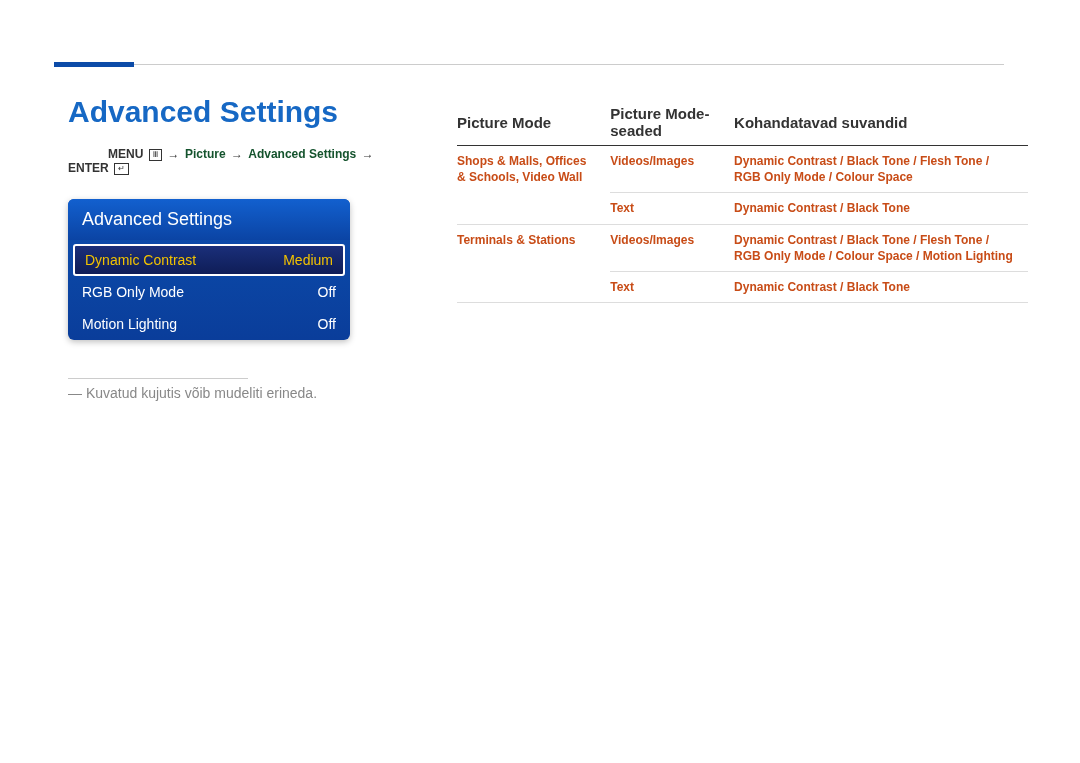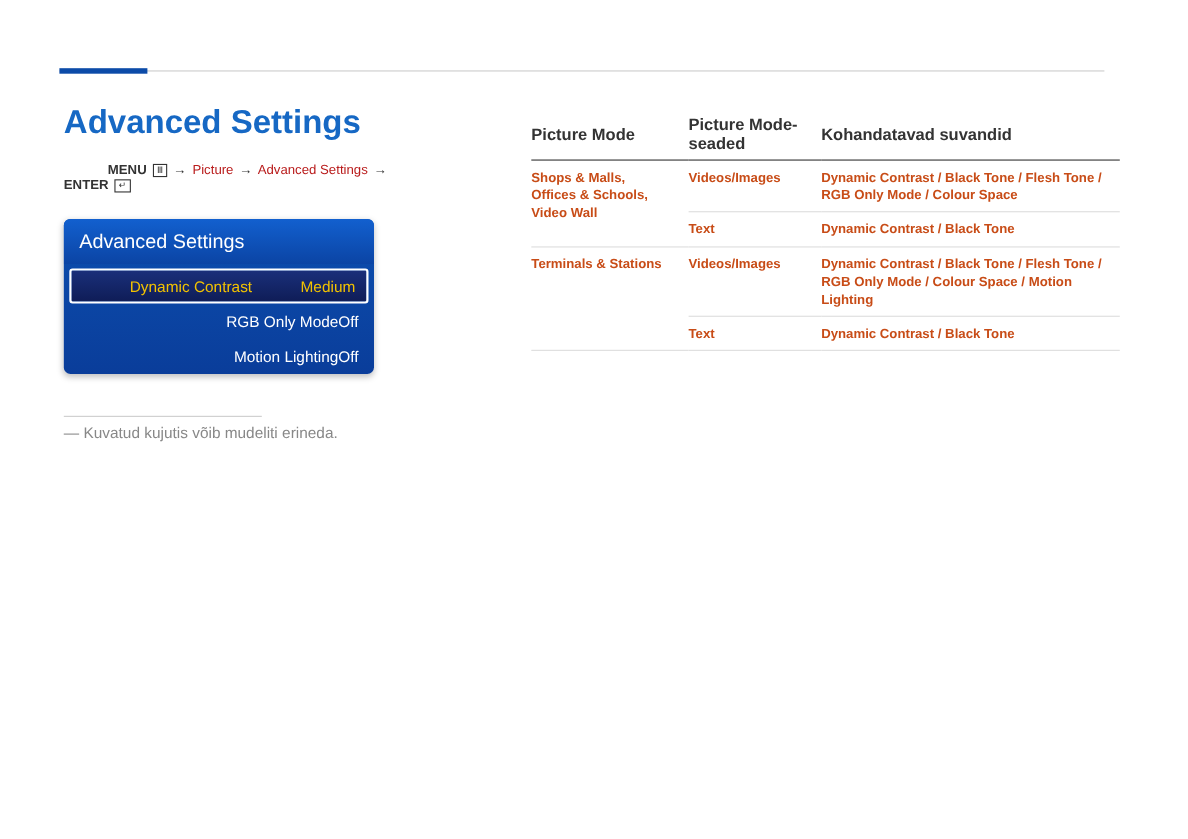--- a/index.html
+++ b/index.html
@@ -23,24 +23,24 @@
       position: absolute;
       top: 62px;
       left: 54px;
       width: 80px;
       height: 5px;
       background: #0c4ba8;
     }
     .main {
       position: absolute;
       top: 85px;
-      left: 58px;
+      left: 68px;
       width: 960px;
       display: flex;
-      gap: 87px;
+      gap: 51px;
     }
     .left-col { width: 338px; }
     .page-title {
       color: #1668c4;
       font-size: 30px;
       font-weight: bold;
       margin: 10px 0 18px 0;
     }
     .breadcrumb {
       font-size: 12px;
@@ -50,40 +50,40 @@
     .breadcrumb .menu-word { font-weight: bold; padding-left: 40px; }
     .breadcrumb .menu-icon, .breadcrumb .enter-icon {
       display:inline-block;
       border:1px solid #333;
       font-size:8px;
       line-height:10px;
       padding:0 3px;
       vertical-align: 1px;
       margin-left: 2px;
     }
-    .breadcrumb .path { color: #b91c1c; font-weight: normal; }
+    .breadcrumb .path { color: #14532d; font-weight: bold; }
     .breadcrumb .arrow { color: #333; font-weight: normal; margin: 0 2px; }
     .breadcrumb .enter-word { font-weight: bold; }
     .panel {
       width: 282px;
       border-radius: 6px;
       overflow: hidden;
       background: linear-gradient(to bottom, #0c4fb0, #0a3d9a);
       box-shadow: 0 2px 6px rgba(0,0,0,0.25);
     }
     .panel-header {
       background: linear-gradient(to bottom, #1260cf, #0b44a4);
       color: #fff;
       font-size: 18px;
       padding: 10px 14px;
     }
     .panel-list { }
     .panel-row {
       display: flex;
-      justify-content: flex-end;
+      justify-content: space-between;
       align-items: center;
       padding: 8px 14px;
       color: #fff;
       font-size: 14px;
       min-height: 30px;
     }
     .panel-row.selected {
       background: linear-gradient(to bottom, #1a2f7a, #0f1d57);
       border: 2px solid #fff;
       margin: 4px 5px 0 5px;

